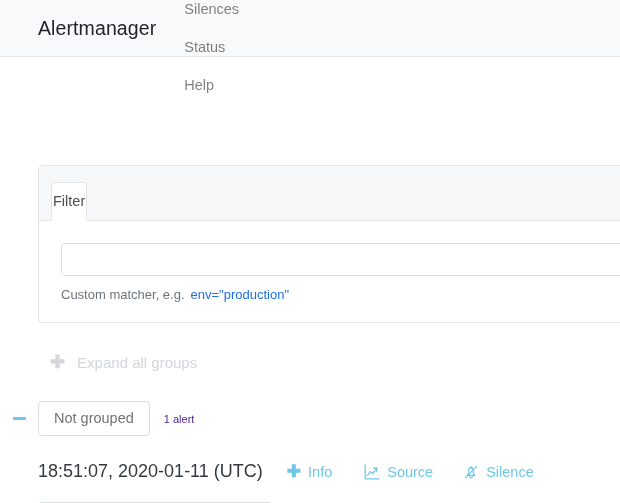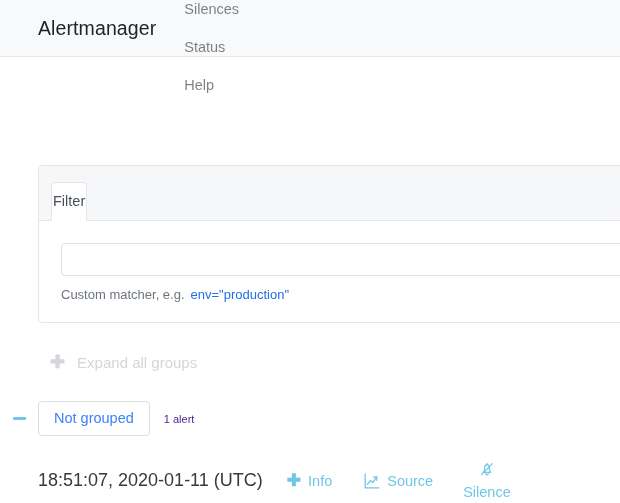--- a/index.html
+++ b/index.html
@@ -159,21 +159,21 @@
     height: 3px;
     background: #6fc7e8;
     border-radius: 1px;
   }
   .group-btn {
     background: #ffffff;
     border: 1px solid #dcdfe2;
     border-radius: 4px;
     padding: 8px 15px;
     font-size: 14.5px;
-    color: #3b82f6;
+    color: #737373;
     font-family: "Liberation Sans", sans-serif;
     cursor: pointer;
     line-height: 1.2;
   }
   .alert-count {
     margin-left: 14px;
     font-size: 11px;
     color: #4c1d95;
   }
 
@@ -197,21 +197,21 @@
     display: flex;
     align-items: center;
     gap: 7px;
     color: #6fc7e8;
     font-size: 14.5px;
     text-decoration: none;
     cursor: pointer;
   }
   .action.info { margin-left: 24px; }
   .action.source { margin-left: 32px; text-align: right; }
-  .action.silence { margin-left: 30px; flex-direction: column; }
+  .action.silence { margin-left: 30px; }
   .action .plus-glyph {
     font-size: 17px;
     font-weight: bold;
     line-height: 1;
     color: #6fc7e8;
   }
   .icon-svg { display: block; }
 
   
   .labels {

